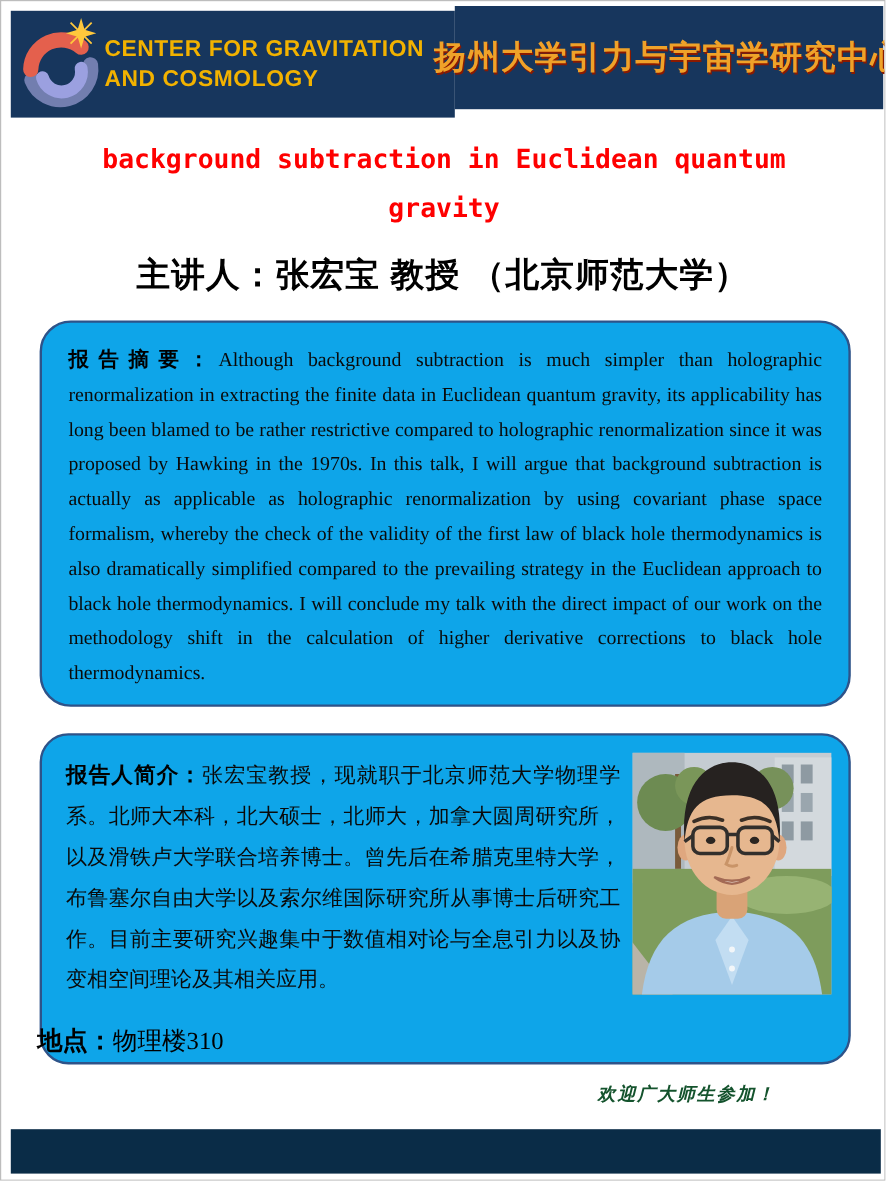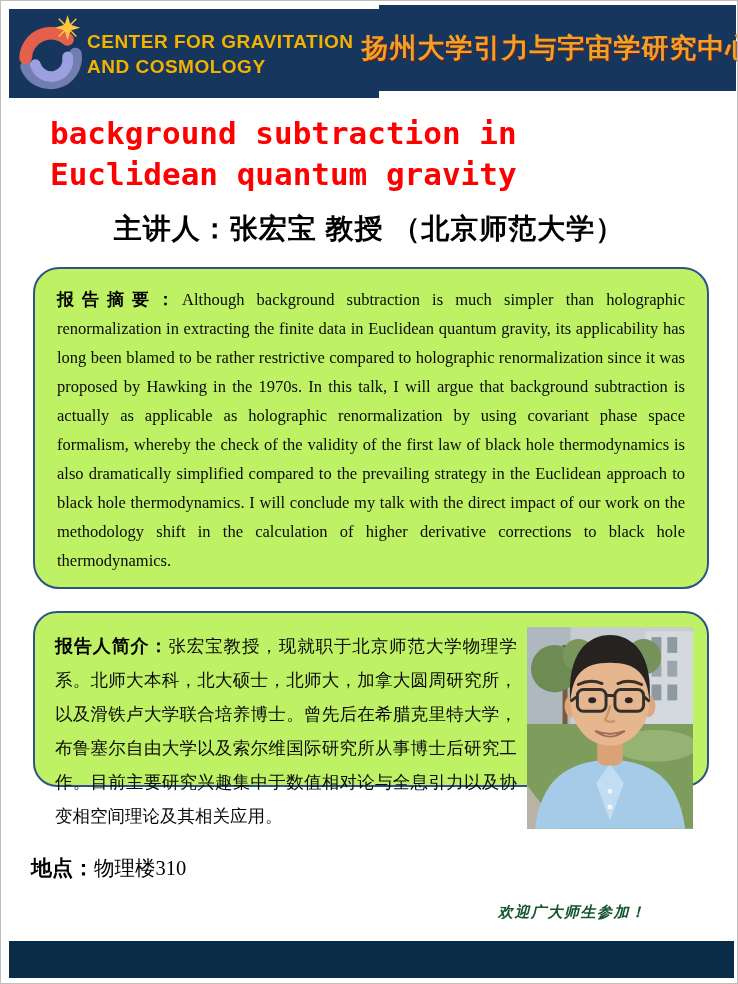--- a/index.html
+++ b/index.html
@@ -32,54 +32,54 @@
   }
   .hdr-cn{
     color:#EFA229;
     font-size:27px;font-weight:bold;letter-spacing:1px;
     text-shadow:1px 1px 0 #8B1A00;
     white-space:nowrap;
   }
   
   .title{
     position:absolute;top:112px;left:49px;width:640px;
-    text-align:left;
+    text-align:center;
     color:#FE0000;
     font-family:"DejaVu Sans Mono", monospace;
-    font-weight:bold;font-size:31px;line-height:41px;
+    font-weight:bold;font-size:22px;line-height:41px;
   }
   .speaker{
     position:absolute;top:209px;left:0;width:100%;
     text-align:center;
     color:#000000;
     font-size:28px;font-weight:bold;letter-spacing:1px;
   }
   
   .box{
     position:absolute;left:32px;width:676px;
     box-sizing:border-box;
-    background:#bef264;
+    background:#0ea5e9;
     border:2.5px solid #2E5389;
   }
   .abstract-box{
     top:266px;height:322px;border-radius:26px;
     padding:16px 22px 0 22px;
   }
   .abstract-box p{
     margin:0;
     font-family:"Liberation Serif", serif;
     font-size:16.5px;line-height:29px;
     text-align:justify;color:#0a0a0a;
   }
   .abs-label{
     font-family:"Liberation Sans", sans-serif;
     font-weight:bold;font-size:17px;color:#000;
   }
   .bio-box{
-    top:610px;height:176px;border-radius:24px;
+    top:610px;height:276px;border-radius:24px;
     padding:10px 14px 0 20px;
     display:flex;gap:10px;
   }
   .bio-text{
     flex:1;margin:0;padding-top:6px;
     font-size:17.5px;line-height:34px;
     text-align:justify;color:#0a0a0a;
   }
   .bio-label{font-weight:bold;font-size:18px;color:#000;}
   .photo{

